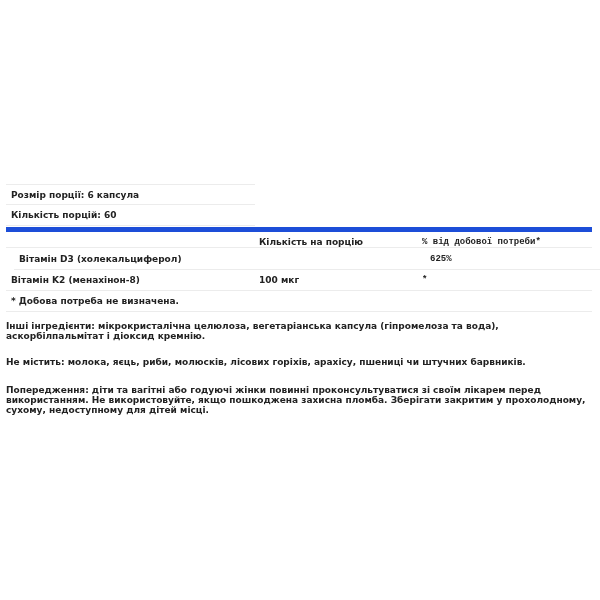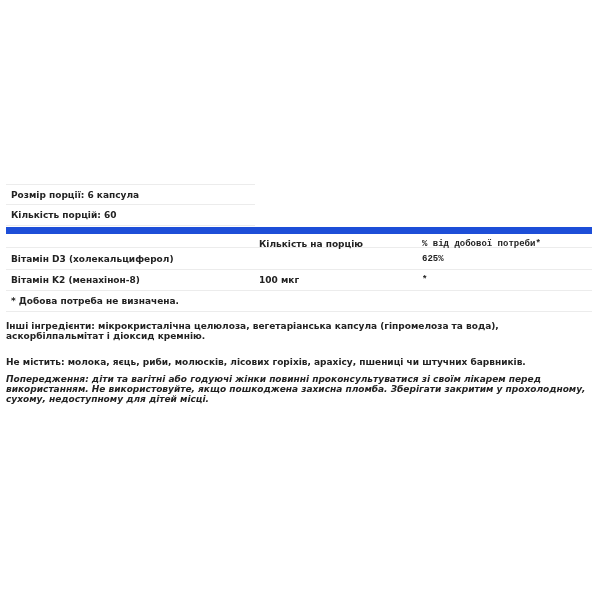--- a/index.html
+++ b/index.html
@@ -47,34 +47,34 @@
 </head>
 <body>
 
 <div>
   <div class="row short first" style="top:184px;">
     <span class="cell c1">Розмір порції: 6 капсула</span>
   </div>
   <div class="row short" style="top:205px;">
     <span class="cell c1">Кількість порцій: 60</span>
   </div>
-  <div class="row full" style="top:227px; border-top:7px solid #1d4ed8;">
+  <div class="row full" style="top:227px; border-top:5px solid #1d4ed8;">
     <span class="cell c1"></span>
     <span class="cell c2">Кількість на порцію</span>
     <span class="cell c3">% від добової потреби*</span>
   </div>
-  <div class="row full" style="top:249px;">
+  <div class="row full" style="top:249px;margin-left:8px;">
     <span class="cell c1">Вітамін D3 (холекальциферол)</span>
     <span class="cell c3">625%</span>
   </div>
   <div class="row full" style="top:270px;">
     <span class="cell c1">Вітамін K2 (менахінон-8)</span>
     <span class="cell c2">100 мкг</span>
     <span class="cell c3">*</span>
   </div>
   <div class="row full" style="top:291px;">
     <span class="cell c1">* Добова потреба не визначена.</span>
   </div>
 </div>
 
 <p class="para" style="top:321px;">Інші інгредієнти: мікрокристалічна целюлоза, вегетаріанська капсула (гіпромелоза та вода), аскорбілпальмітат і діоксид кремнію.</p>
 <p class="para" style="top:357px;">Не містить: молока, яєць, риби, молюсків, лісових горіхів, арахісу, пшениці чи штучних барвників.</p>
-<p class="para" style="top:374px;font-style:italic;">Попередження: діти та вагітні або годуючі жінки повинні проконсультуватися зі своїм лікарем перед використанням. Не використовуйте, якщо пошкоджена захисна пломба. Зберігати закритим у прохолодному, сухому, недоступному для дітей місці.</p>
+<p class="para" style="top:385px;">Попередження: діти та вагітні або годуючі жінки повинні проконсультуватися зі своїм лікарем перед використанням. Не використовуйте, якщо пошкоджена захисна пломба. Зберігати закритим у прохолодному, сухому, недоступному для дітей місці.</p>
 
 </body></html>

